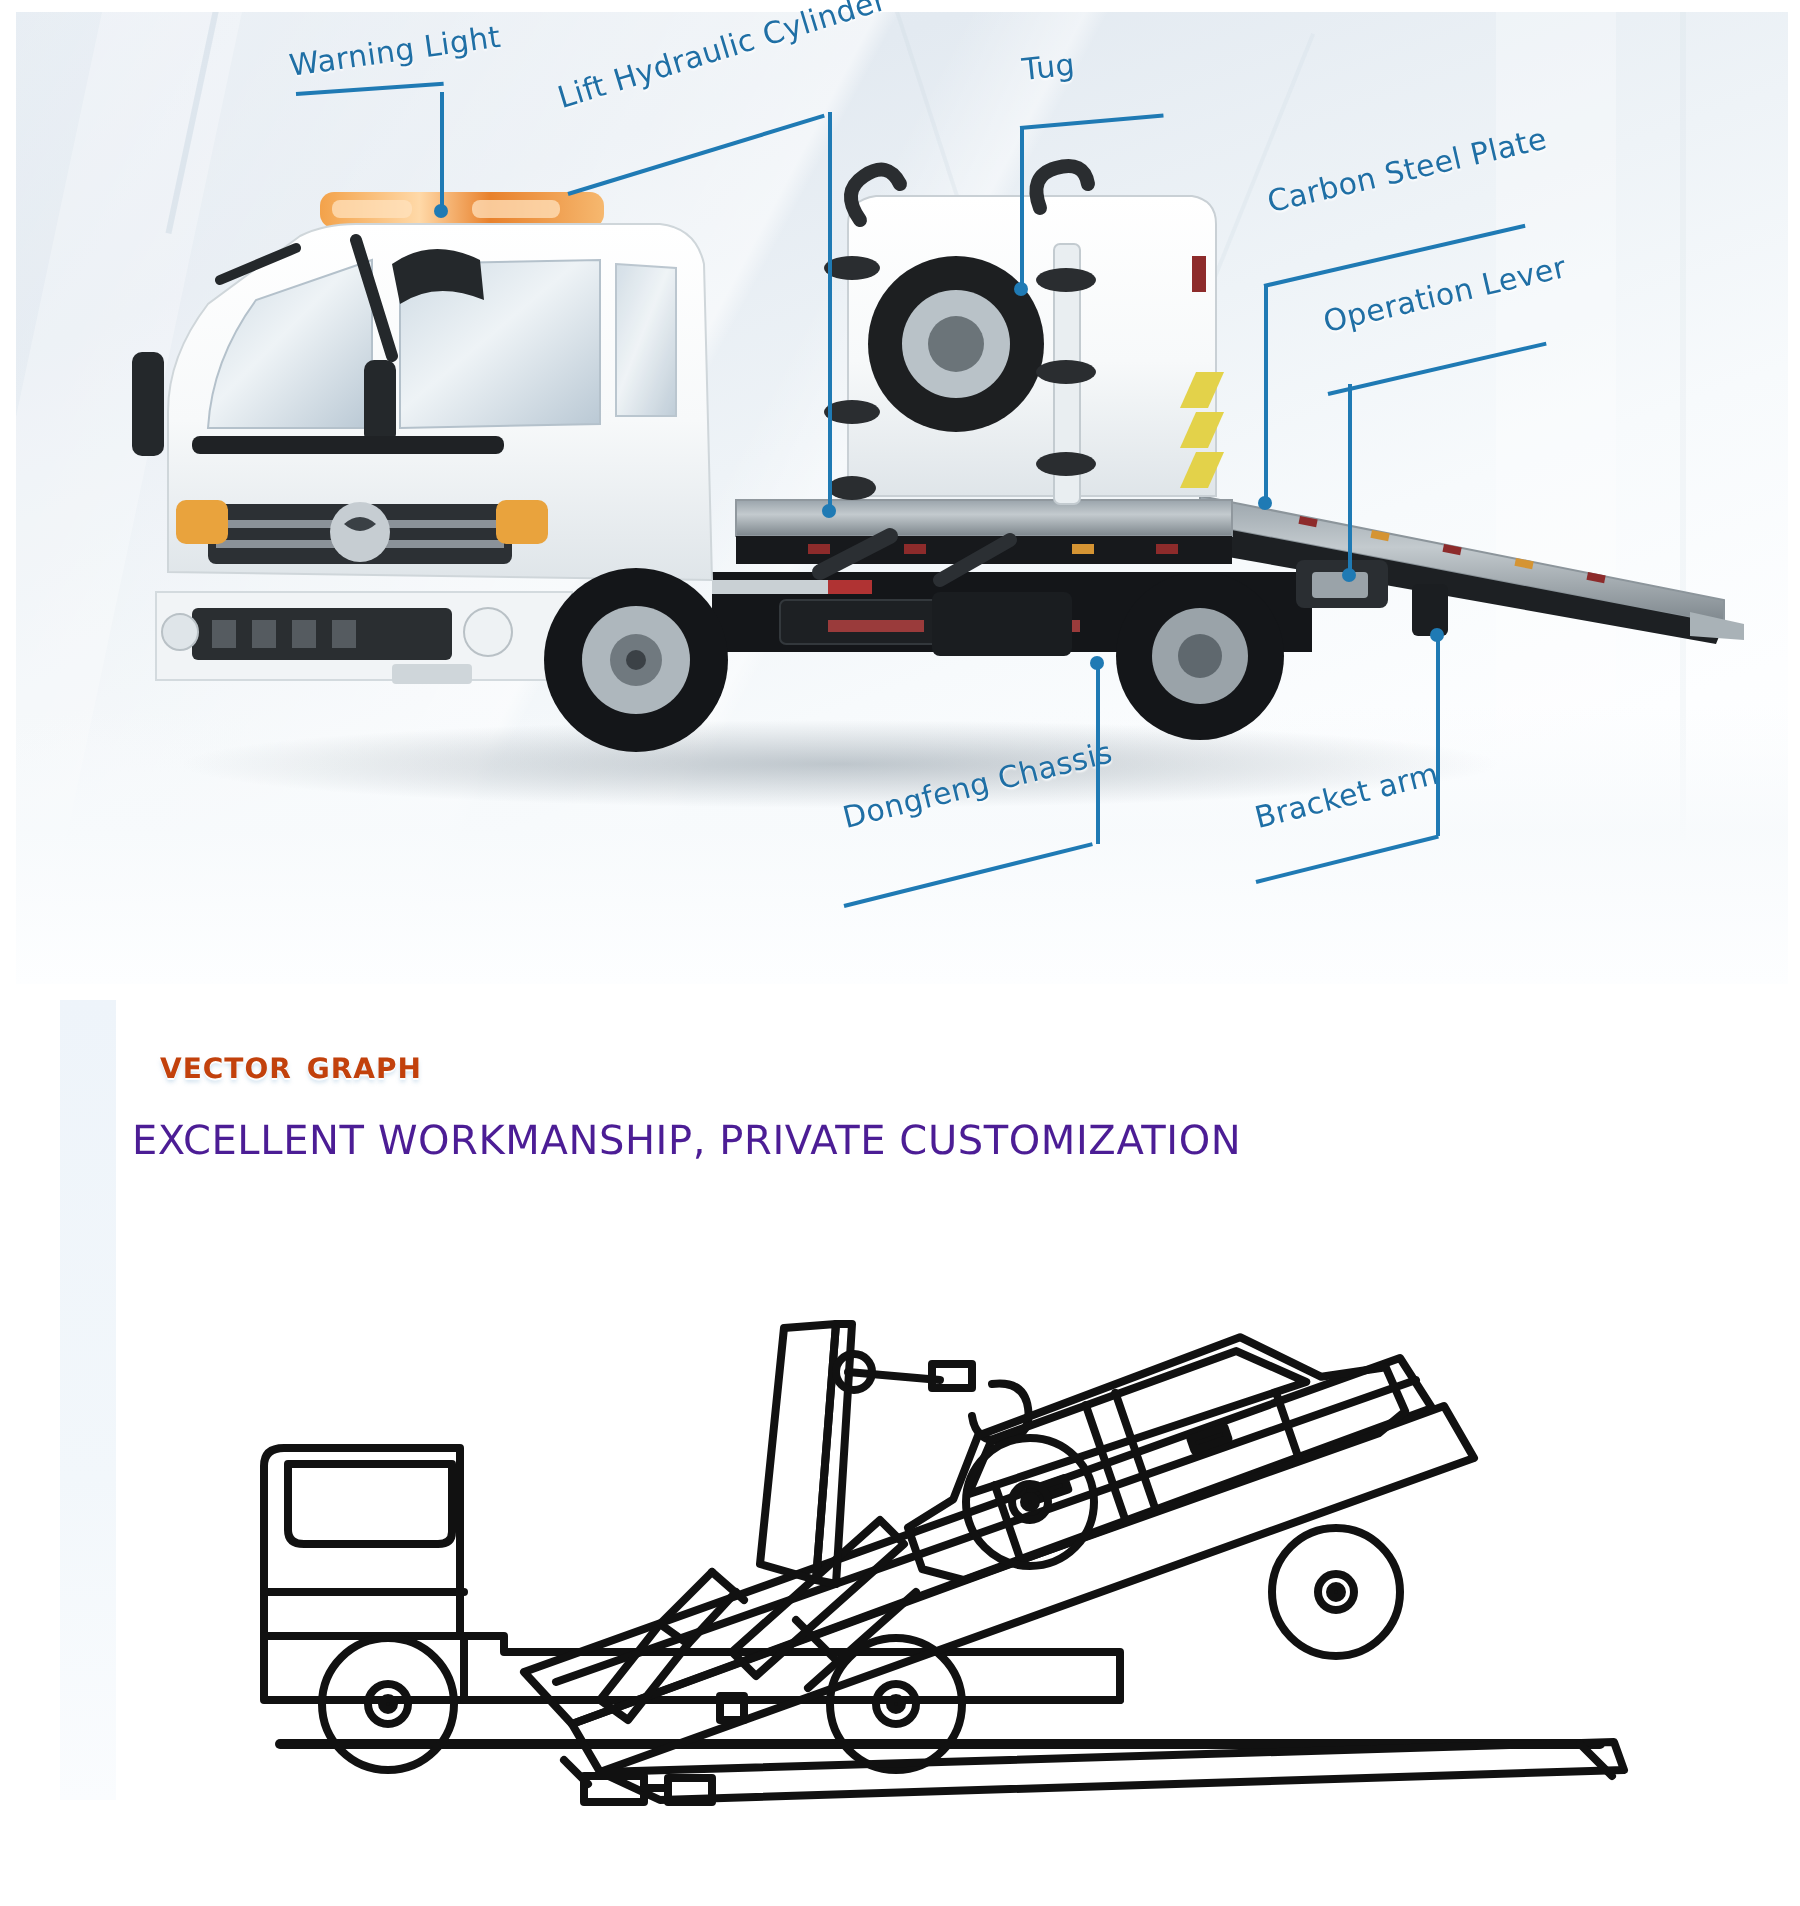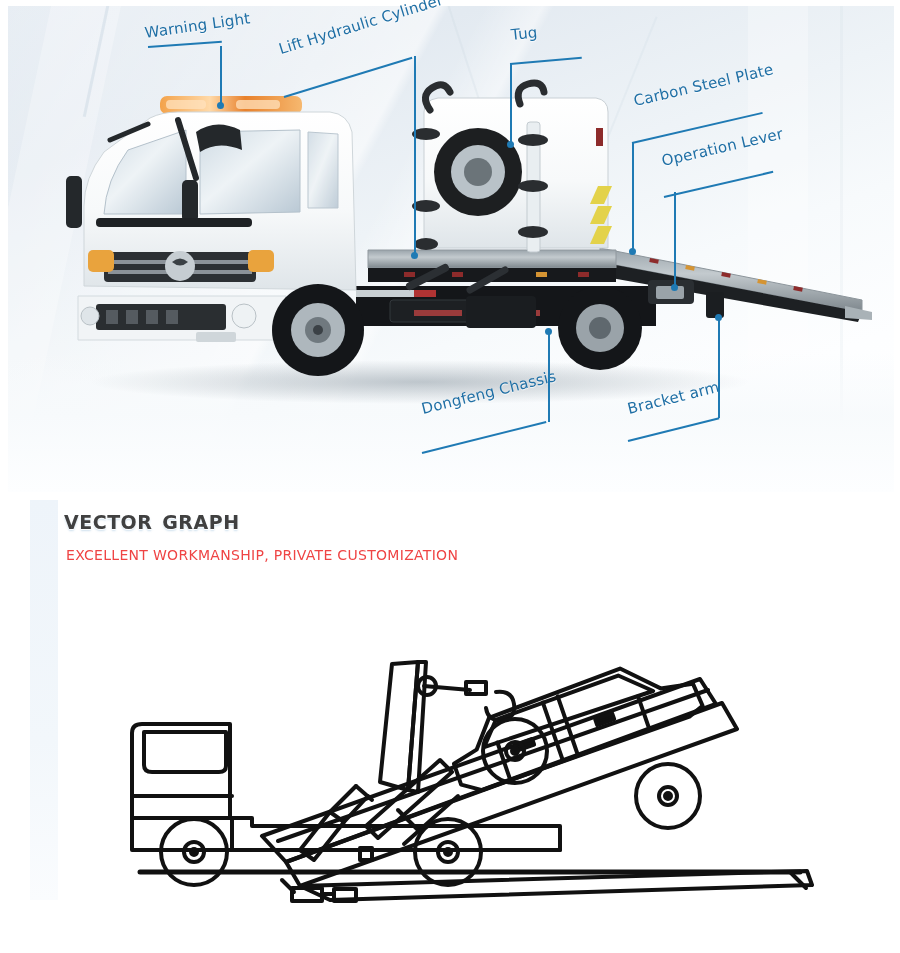--- a/index.html
+++ b/index.html
@@ -69,34 +69,34 @@
     background:#ffffff;
   }
   .vector-panel-strip{
     position:absolute;left:30px;top:0;width:28px;height:400px;
     background:linear-gradient(180deg,#eef4fa 0%,#f2f7fb 60%,#fafcfe 100%);
   }
   .vg-head{position:absolute;left:64px;top:6px;}
   .vg-title{
     font-family:"DejaVu Sans",sans-serif;
     font-weight:bold;
-    font-size:27px;
-    color:#404040;
+    font-size:20px;
+    color:#c2410c;
     letter-spacing:.5px;
     font-variant:small-caps;
     text-transform:lowercase;
     text-shadow:0 1px 0 rgba(255,255,255,.9), 0 2px 2px rgba(120,170,205,.35);
     line-height:1;
-    margin:0;
+    margin:16px;
   }
   .vg-sub{
     margin:14px 0 0 2px;
     font-family:"DejaVu Sans",sans-serif;
-    font-size:14px;
-    color:#ef4444;
+    font-size:20px;
+    color:#4c1d95;
     letter-spacing:.3px;
     white-space:nowrap;
   }
   .vg-drawing{position:absolute;left:0;top:100px;width:900px;height:330px;}
 </style>
 </head>
 <body>
 
 <div class="page">
 

